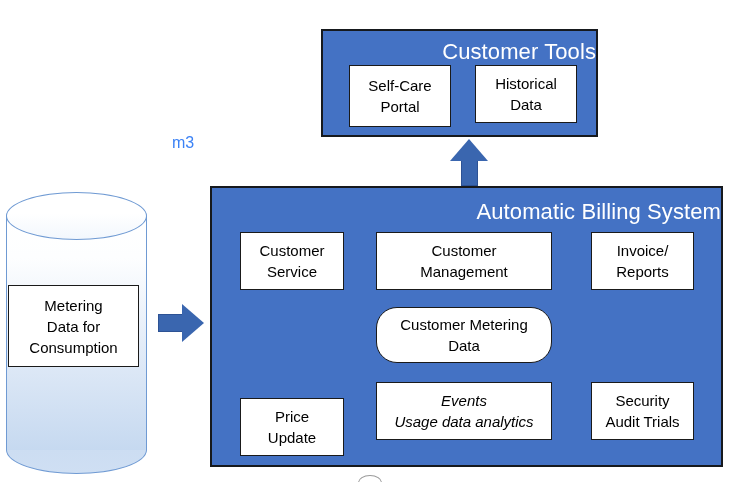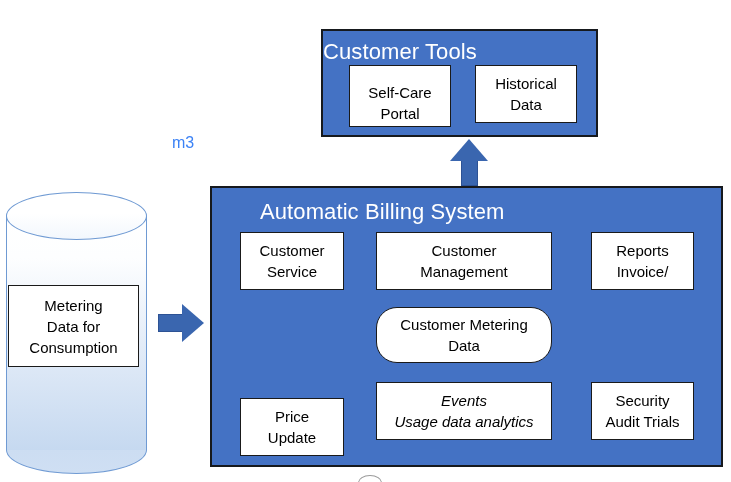--- a/index.html
+++ b/index.html
@@ -23,21 +23,21 @@
   .group-box {
     position: absolute;
     background: #4472C4;
     border: 2px solid #16191d;
     box-sizing: border-box;
   }
   .group-title {
     position: absolute;
     left: 0;
     right: 0;
-    text-align: left;
+    text-align: right;
     color: #ffffff;
     font-size: 22px;
     line-height: 26px;
     letter-spacing: 0.1px;
     white-space: nowrap;
   }
 
   
   .card {
     position: absolute;
@@ -185,21 +185,21 @@
   }
 </style>
 </head>
 <body>
 
 <div id="canvas">
 
   <div class="group-box" id="group-customer-tools" style="left:321px; top:29px; width:277px; height:108px;">
     <div class="group-title" style="top:8px;">Customer Tools</div>
 
-    <div class="card" style="left:26px; top:34px; width:102px; height:62px;align-items:flex-end;">
+    <div class="card" style="left:26px; top:34px; width:102px; height:62px;">
       <span class="lines">
         <span>Self-Care</span>
         <span>Portal</span>
       </span>
     </div>
 
     <div class="card" style="left:152px; top:34px; width:102px; height:58px;">
       <span class="lines">
         <span>Historical</span>
         <span>Data</span>
@@ -244,22 +244,22 @@
 
     <div class="card" style="left:164px; top:44px; width:176px; height:58px;">
       <span class="lines">
         <span>Customer</span>
         <span>Management</span>
       </span>
     </div>
 
     <div class="card" style="left:379px; top:44px; width:103px; height:58px;">
       <span class="lines">
+        <span>Invoice/</span>
         <span>Reports</span>
-        <span>Invoice/</span>
       </span>
     </div>
 
     <div class="card" style="left:164px; top:119px; width:176px; height:56px;border-radius:21px;">
       <span class="lines">
         <span>Customer Metering</span>
         <span>Data</span>
       </span>
     </div>
 

